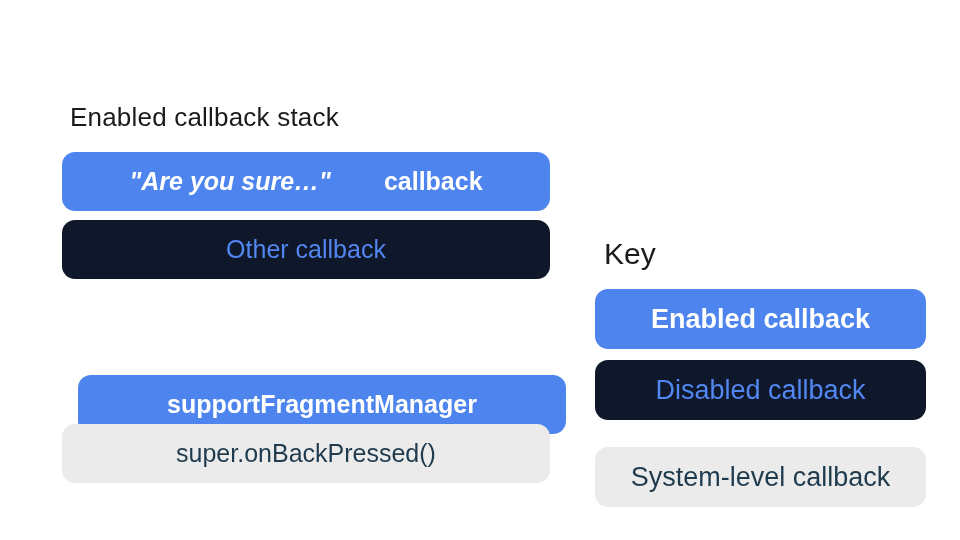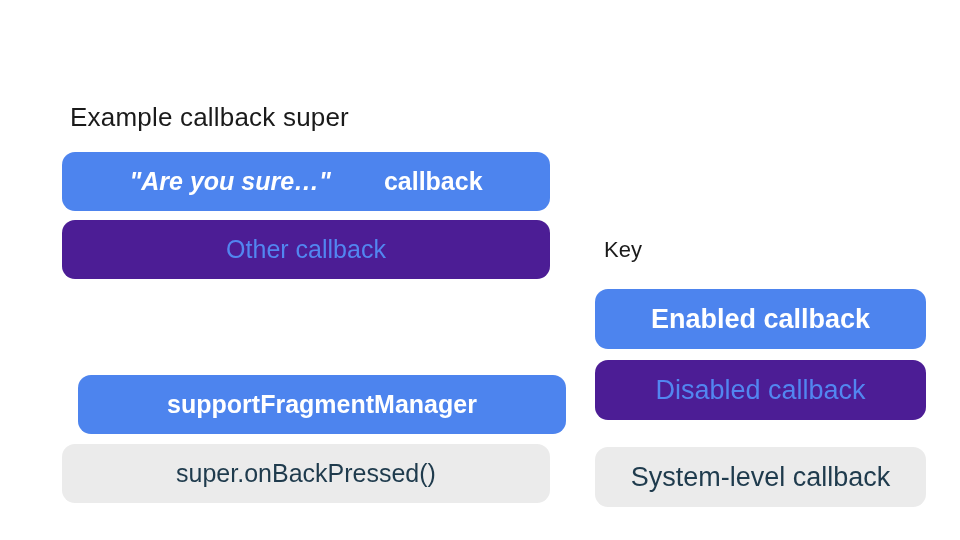--- a/index.html
+++ b/index.html
@@ -21,21 +21,21 @@
     top: 102px;
     font-size: 26px;
     font-weight: 500;
     letter-spacing: 0.2px;
     color: #1a1a1a;
   }
   .key-title {
     position: absolute;
     left: 604px;
     top: 237px;
-    font-size: 22px;
+    font-size: 30px;
     font-weight: 400;
     color: #1a1a1a;
   }
   .box {
     position: absolute;
     border-radius: 13px;
     display: flex;
     align-items: center;
     justify-content: center;
     text-align: center;
@@ -53,52 +53,52 @@
     height: 60px;
     font-size: 27px;
   }
   
   .enabled {
     background: #4d84ee;
     color: #ffffff;
     font-weight: 700;
   }
   .disabled {
-    background: #4c1d95;
+    background: #0f172a;
     color: #5286f0;
     font-weight: 400;
   }
   .system {
     background: #ebebeb;
     color: #1f3b4d;
     font-weight: 400;
   }
   .italic-part {
     font-style: italic;
   }
   .rest-part {
     white-space: pre;
     margin-left: 46px;
   }
   
   #stack-0 { top: 152px; }
   #stack-1 { top: 220px; }
   #stack-2 { top: 288px; }
   #stack-3 { top: 375px; margin-left: 16px; }
-  #stack-4 { top: 444px; }
+  #stack-4 { top: 424px; }
   #key-0 { top: 289px; }
   #key-1 { top: 360px; text-align: right; }
   #key-2 { top: 431px; margin-top: 16px; }
 </style>
 </head>
 <body>
 
 <div class="canvas">
 
-  <div class="title">Example callback super</div>
+  <div class="title">Enabled callback stack</div>
 
   <div id="stack-0" class="box stack-box enabled">
     <span class="italic-part">"Are you sure…"</span>
       <span class="rest-part"> callback</span>
   </div>
 
   <div id="stack-1" class="box stack-box disabled">Other callback</div>
 
 
   <div id="stack-3" class="box stack-box enabled">supportFragmentManager</div>

